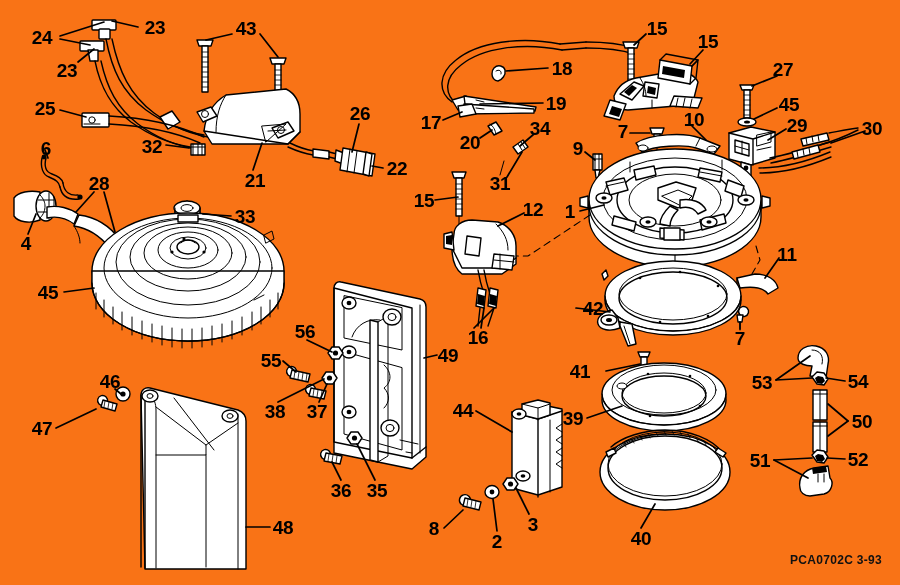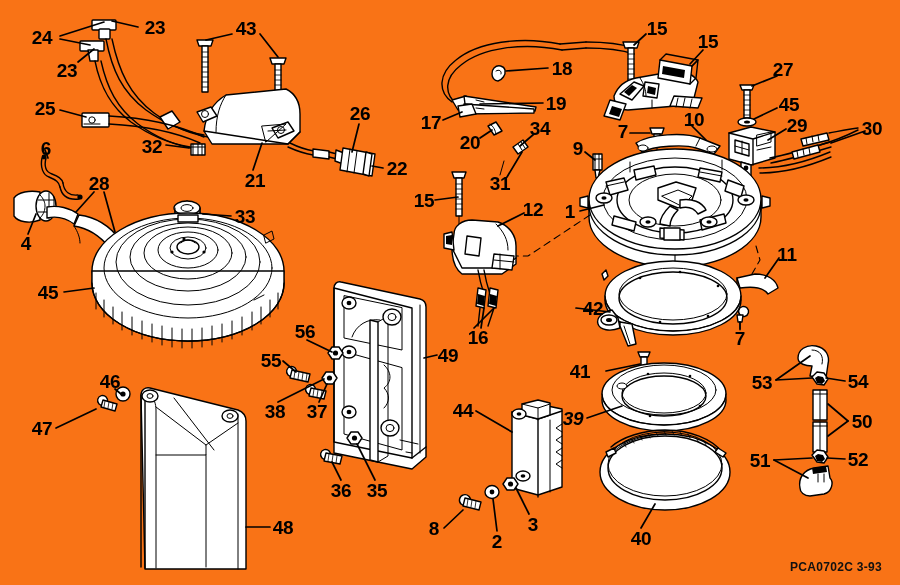--- a/index.html
+++ b/index.html
@@ -667,25 +667,25 @@
       <div class="lbl" style="left: 533px; top: 209px;">12</div>
       <div class="lbl" style="left: 570px; top: 211px;">1</div>
       <div class="lbl" style="left: 787px; top: 254px;">11</div>
       <div class="lbl" style="left: 563px; top: 308px; margin-left: 30px;">42</div>
       <div class="lbl" style="left: 478px; top: 337px;">16</div>
       <div class="lbl" style="left: 740px; top: 338px;">7</div>
       <div class="lbl" style="left: 580px; top: 371px; text-align: right;">41</div>
       <div class="lbl" style="left: 762px; top: 382px;">53</div>
       <div class="lbl" style="left: 858px; top: 381px;">54</div>
       <div class="lbl" style="left: 862px; top: 421px;">50</div>
-      <div class="lbl" style="left: 573px; top: 418px; font-style: italic;">39</div>
+      <div class="lbl" style="left: 573px; top: 418px;">39</div>
       <div class="lbl" style="left: 463px; top: 410px;">44</div>
       <div class="lbl" style="left: 760px; top: 460px;">51</div>
       <div class="lbl" style="left: 858px; top: 459px;">52</div>
       <div class="lbl" style="left: 434px; top: 528px;">8</div>
       <div class="lbl" style="left: 497px; top: 541px;">2</div>
       <div class="lbl" style="left: 533px; top: 524px;">3</div>
       <div class="lbl" style="left: 641px; top: 538px;">40</div>
     </div>
 
-  <div id="footer" style="left: 790px; top: 553px; margin-top: 7px;">PCA0702C   3-93</div>
+  <div id="footer" style="left: 790px; top: 553px;">PCA0702C   3-93</div>
 
 </div>
 
 </body></html>

